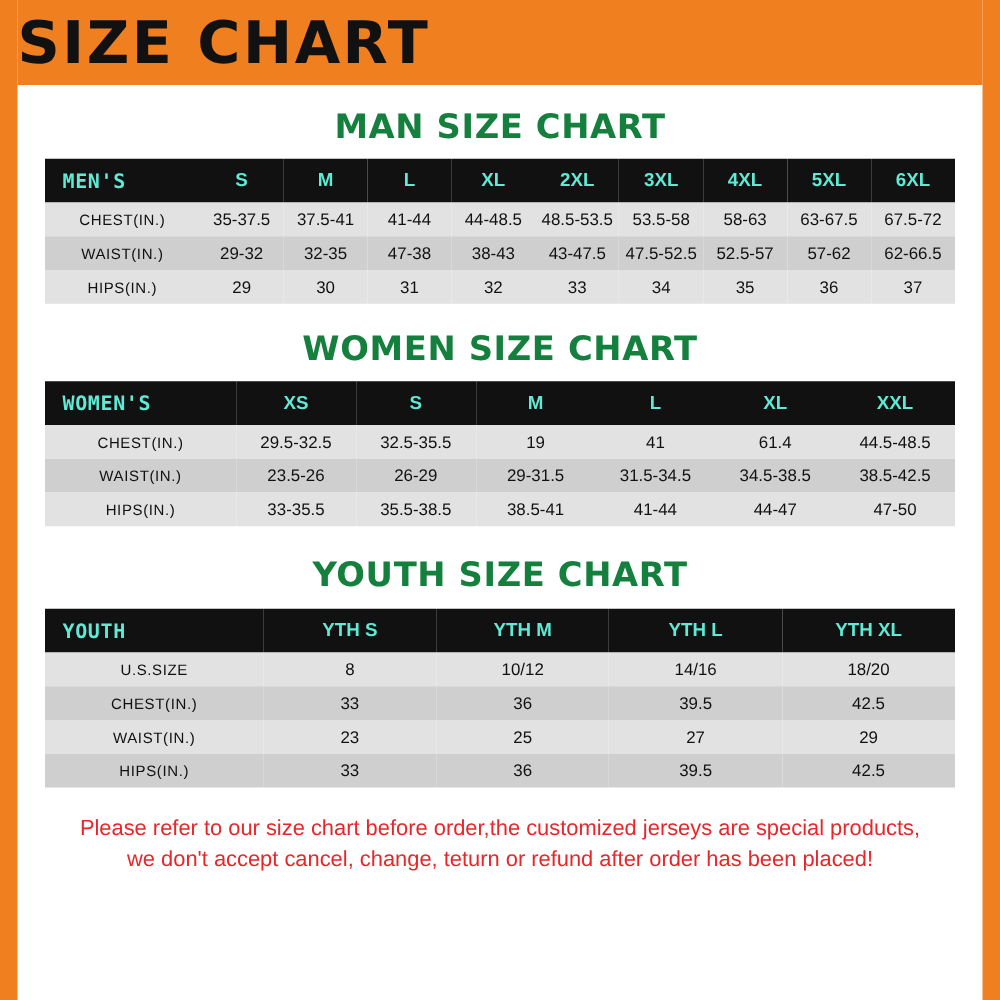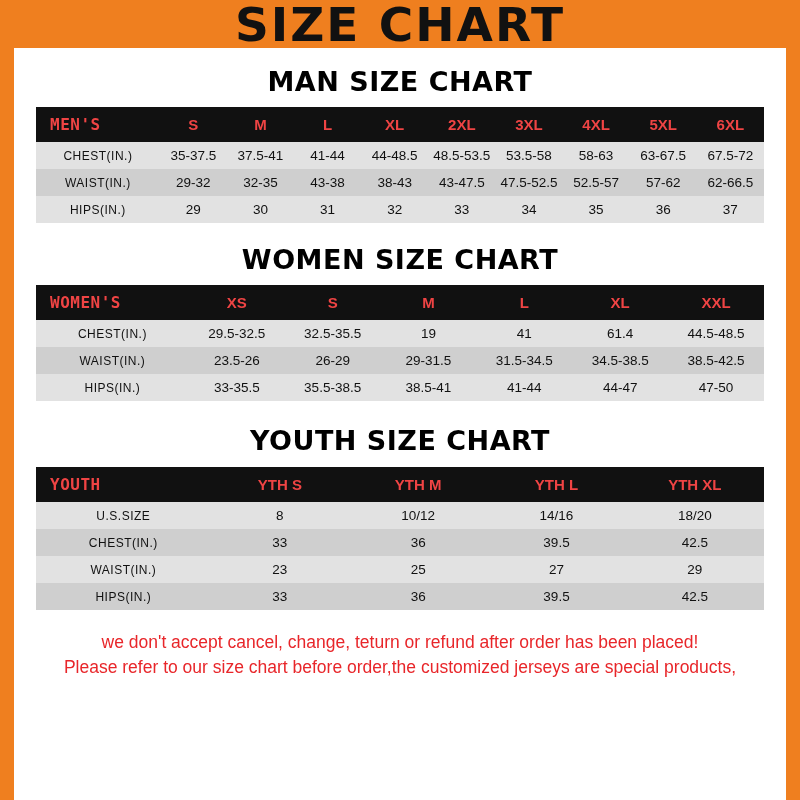--- a/index.html
+++ b/index.html
@@ -16,43 +16,42 @@
   .page {
     position: relative;
     width: 800px;
     height: 800px;
     box-sizing: border-box;
     border-left: 14px solid #ef7f1f;
     border-right: 14px solid #ef7f1f;
     background: #ffffff;
   }
   .banner {
-    height: 48px;
+    height: 68px;
     background: #ef7f1f;
     display: flex;
     align-items: center;
-    justify-content: center;
   }
   .banner-title {
     font-family: "DejaVu Sans", sans-serif;
     font-weight: bold;
     font-size: 47px;
     letter-spacing: 2px;
     color: #111111;
     line-height: 1;
   }
   .content {
     padding: 0 22px;
   }
   .section-title {
     text-align: center;
     font-family: "DejaVu Sans", sans-serif;
     font-weight: bold;
     font-size: 27px;
-    color: #000000;
+    color: #15803d;
     letter-spacing: 0.5px;
   }
   .t-man { margin: 18px 0 10px 0; }
   .t-women { margin: 21px 0 10px 0; }
   .t-youth { margin: 24px 0 11px 0; }
 
   table.size-table {
     width: 100%;
     border-collapse: collapse;
     table-layout: fixed;
@@ -60,21 +59,21 @@
   table.size-table th,
   table.size-table td {
     text-align: center;
     font-family: "Liberation Sans", sans-serif;
   }
   
   table.size-table thead tr {
     background: #111111;
   }
   table.size-table thead th {
-    color: #ef4444;
+    color: #5eead4;
     font-size: 15px;
     padding: 8px 2px;
     font-weight: bold;
   }
   table.size-table thead th.rowhead {
     font-family: "DejaVu Sans Mono", monospace;
     font-size: 16px;
     letter-spacing: 0.5px;
     text-align: left;
     padding-left: 14px;
@@ -156,21 +155,21 @@
           <td>48.5-53.5</td>
           <td>53.5-58</td>
           <td>58-63</td>
           <td>63-67.5</td>
           <td>67.5-72</td>
         </tr>
         <tr class="even">
           <td class="rowhead">WAIST(IN.)</td>
           <td>29-32</td>
           <td>32-35</td>
-          <td>43-38</td>
+          <td>47-38</td>
           <td>38-43</td>
           <td>43-47.5</td>
           <td>47.5-52.5</td>
           <td>52.5-57</td>
           <td>57-62</td>
           <td>62-66.5</td>
         </tr>
         <tr class="odd">
           <td class="rowhead">HIPS(IN.)</td>
           <td>29</td>
@@ -283,18 +282,18 @@
           <td class="rowhead">HIPS(IN.)</td>
           <td>33</td>
           <td>36</td>
           <td>39.5</td>
           <td>42.5</td>
         </tr>
       </tbody>
     </table>
 
     <div class="footer-note">
+      <div>Please refer to our size chart before order,the customized jerseys are special products,</div>
       <div>we don't accept cancel, change, teturn or refund after order has been placed!</div>
-      <div>Please refer to our size chart before order,the customized jerseys are special products,</div>
     </div>
 
   </div>
 </div>
 
 </body></html>

